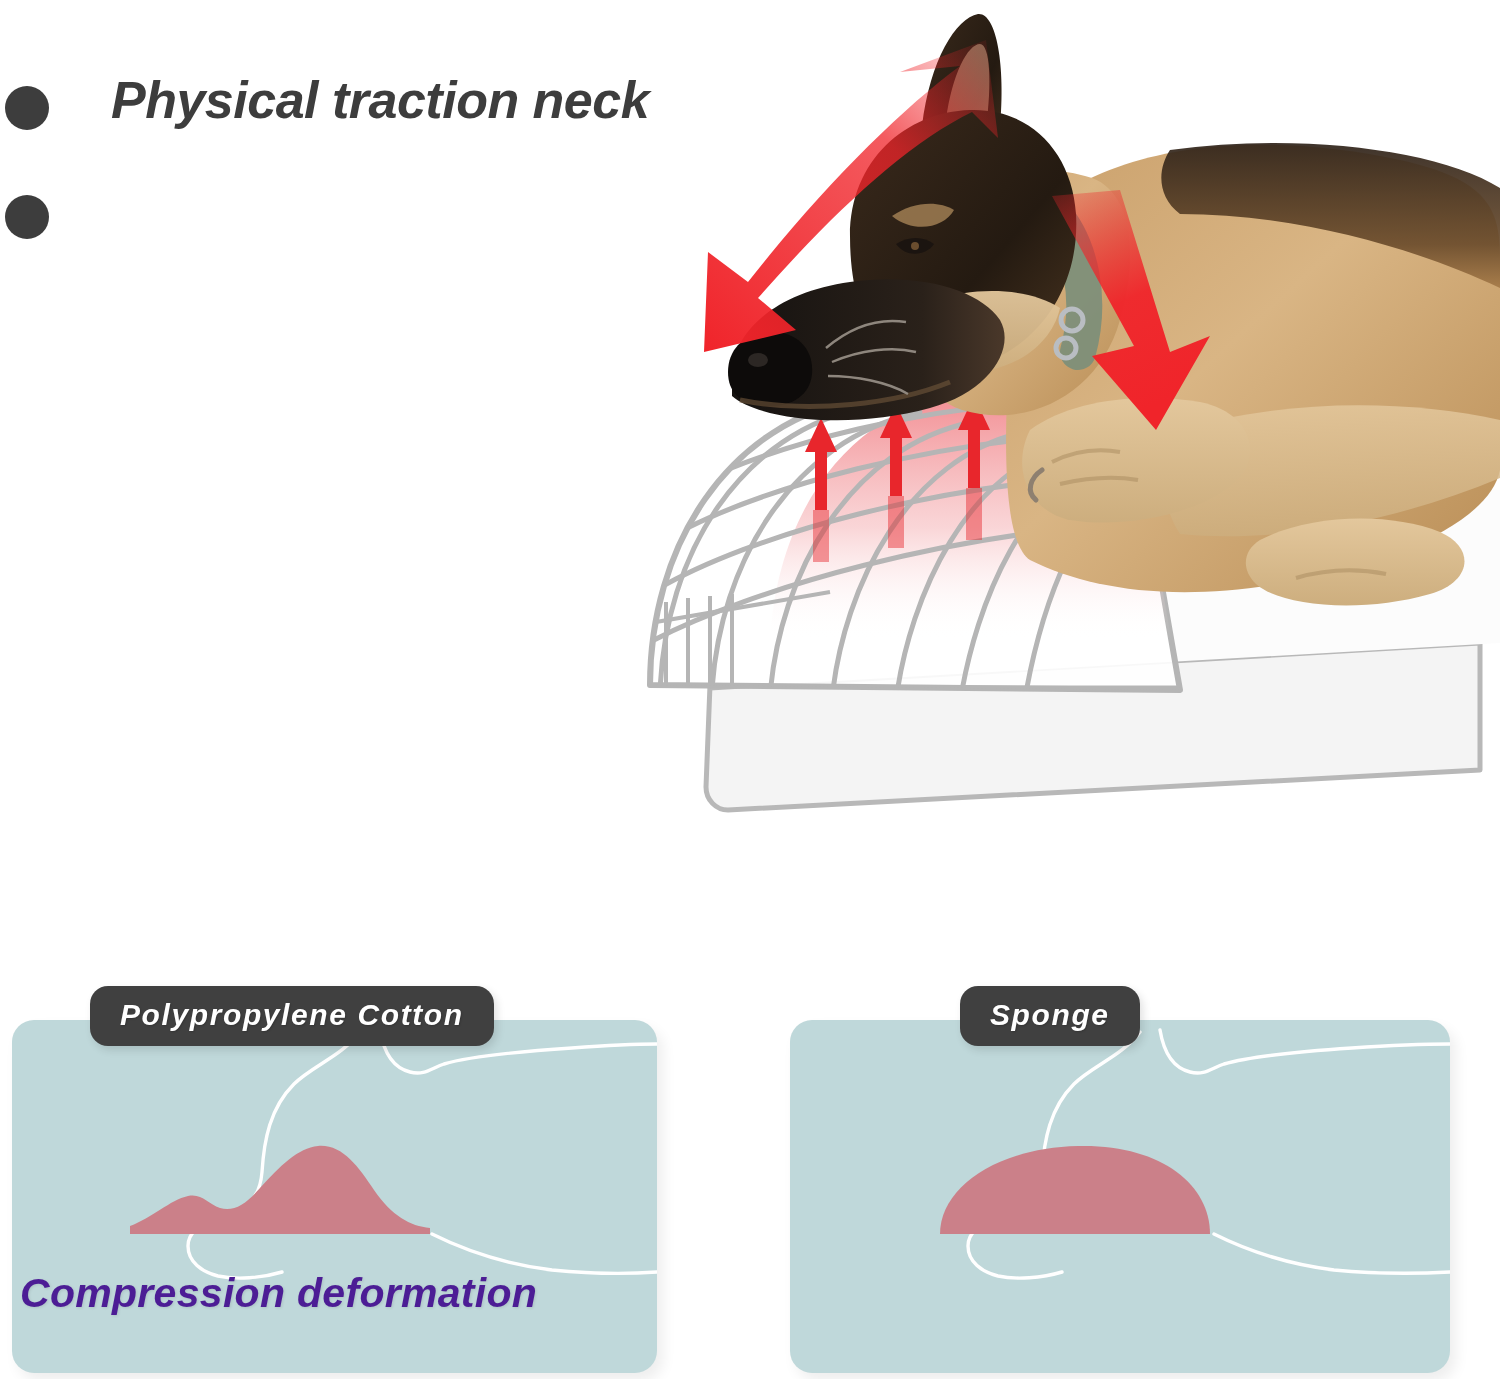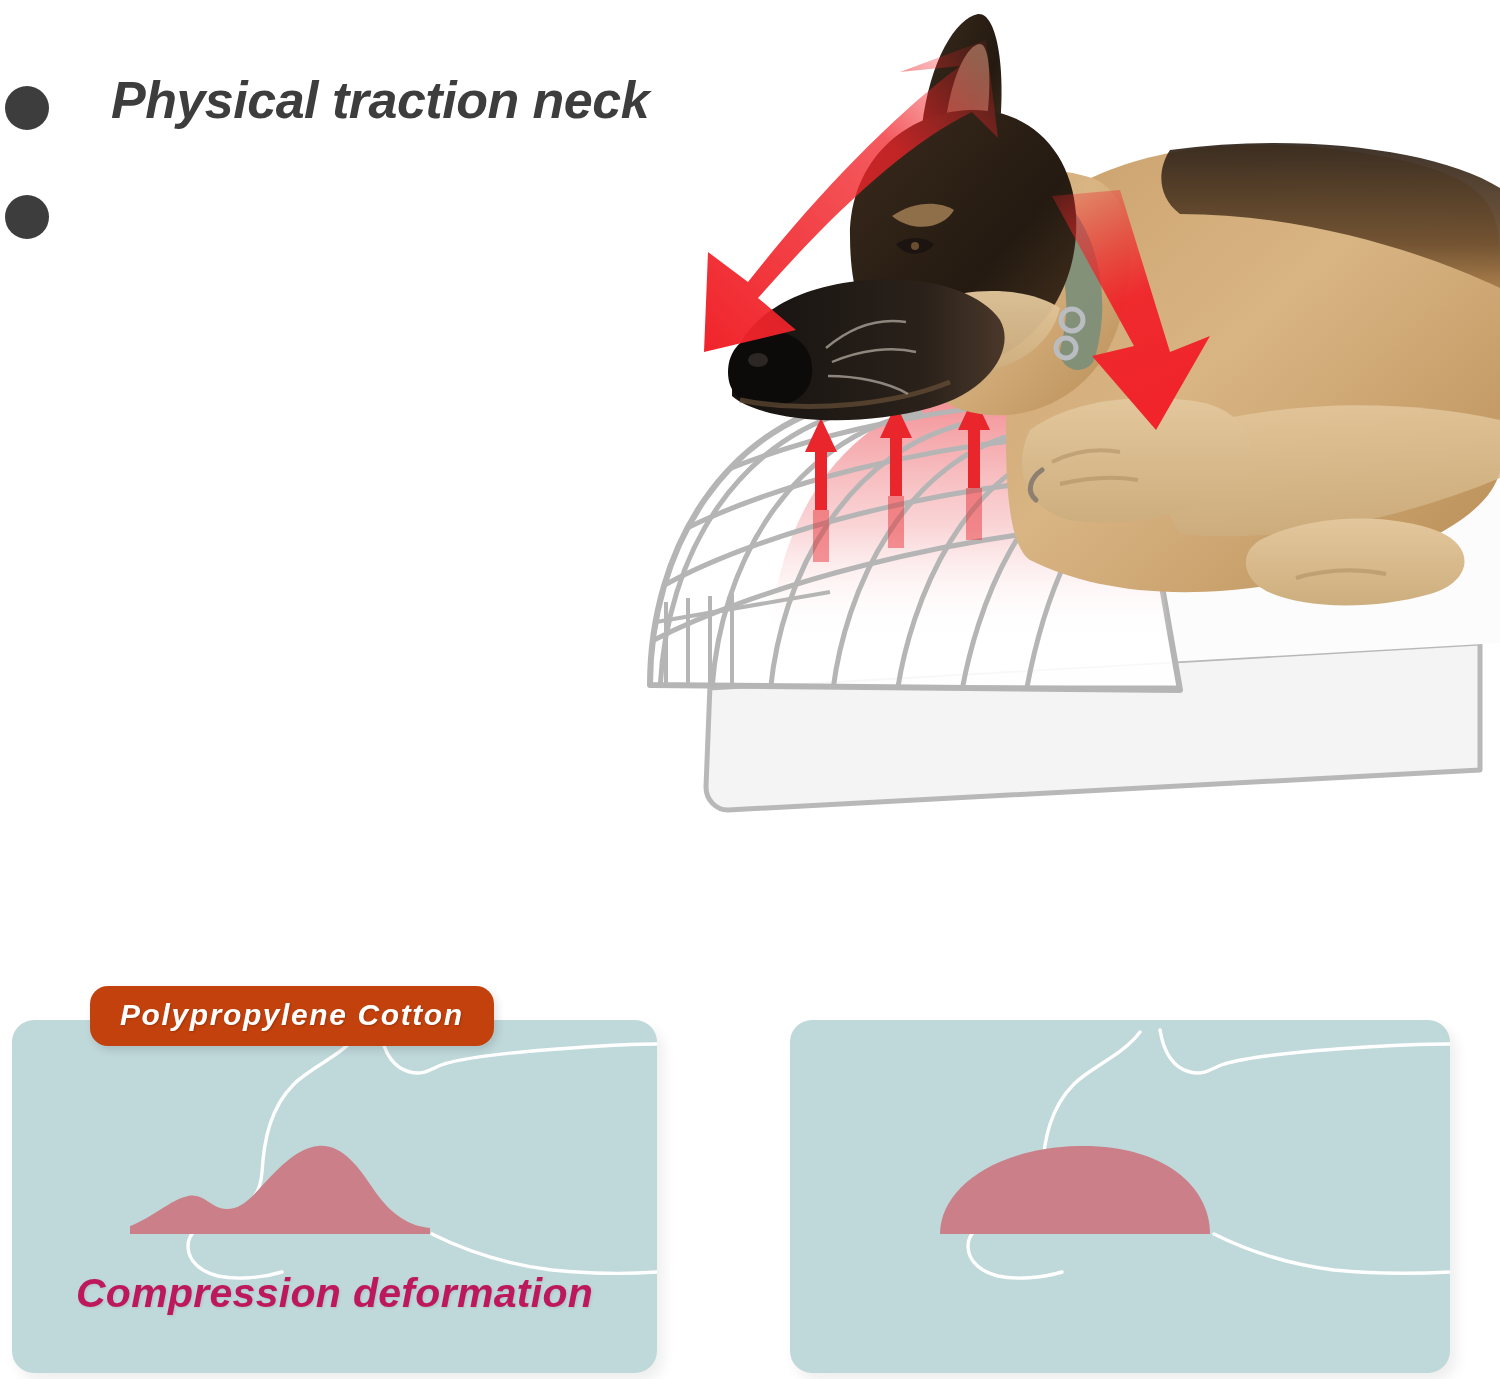--- a/index.html
+++ b/index.html
@@ -55,45 +55,44 @@
     border-radius:22px;
     box-shadow:6px 8px 14px rgba(0,0,0,0.07);
     overflow:visible;
   }
   .panel-left  { left:12px;  width:645px; }
   .panel-right { left:790px; width:660px; }
 
   .panel-badge {
     position:absolute;
     top:-34px;
-    background:#c2410c;
+    background:#404040;
     color:#ffffff;
     font-size:30px;
     font-weight:bold;
     font-style:italic;
     letter-spacing:1.6px;
     border-radius:18px;
     padding:12px 30px 14px 30px;
     white-space:nowrap;
     box-shadow:3px 4px 8px rgba(0,0,0,0.12);
     text-shadow:1px 1px 2px rgba(0,0,0,0.18);
     z-index:5;
   }
   .badge-left  { left:78px; }
   .badge-right { left:170px; }
 
   .panel-svg { position:absolute; left:0; top:0; width:100%; height:100%; }
   .panel-svg svg { display:block; width:100%; height:100%; }
 
   .panel-caption {
     position:absolute;
-    left:0; right:0;
+    left:8px; right:0;
     bottom:56px;
-    text-align:center;
-    color:#be185d;
+    color:#4c1d95;
     font-size:41px;
     font-weight:bold;
     font-style:italic;
     letter-spacing:0.3px;
     text-shadow:1px 1px 3px rgba(0,0,0,0.10);
     z-index:4;
   }
 </style>
 </head>
 <body>
@@ -403,17 +402,18 @@
           <g>
             <path d="M 150 214
                      C 150 168, 206 128, 288 126
                      C 370 124, 420 164, 420 214
                      Z" fill="#cb8089"></path>
           </g>
         </svg>
       </div>
 
 
+      <div class="panel-badge badge-right">Sponge</div>
     </div>
 
   </div>
 
 </div>
 
 </body></html>

